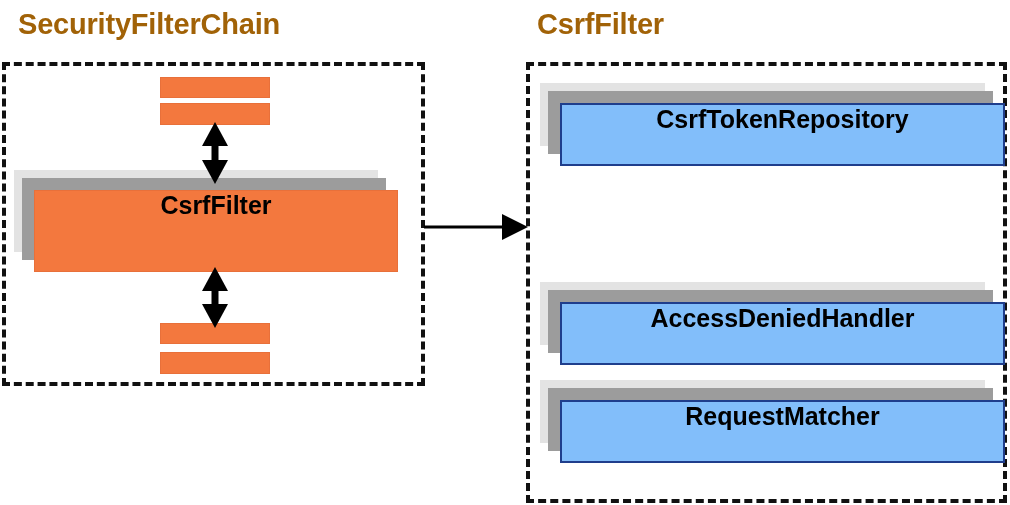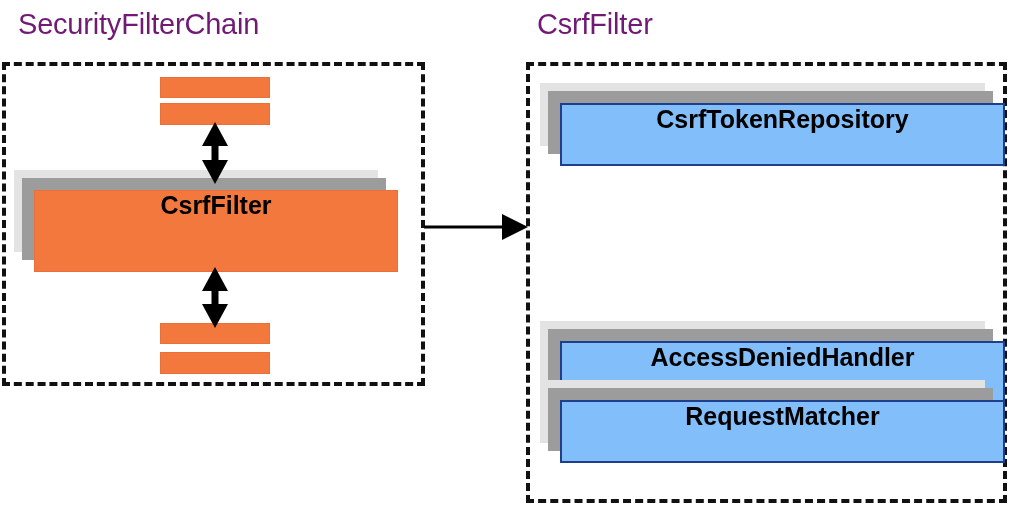--- a/index.html
+++ b/index.html
@@ -15,24 +15,24 @@
     position: relative;
     width: 1010px;
     height: 505px;
     background: #ffffff;
     overflow: hidden;
   }
 
   
   .panel-title {
     position: absolute;
-    font-weight: normal;
+    font-weight: bold;
     font-size: 29px;
     line-height: 34px;
-    color: #701a75;
+    color: #a16207;
     letter-spacing: -0.2px;
     white-space: nowrap;
   }
   #title-left  { left: 18px;  top: 7px; }
   #title-right { left: 537px; top: 7px; }
 
   
   .group-box {
     position: absolute;
     border: 4px dashed #111111;
@@ -133,21 +133,21 @@
 
   <div class="stack" style="left:540px; top:83px; width:445px; height:63px;">
     <div class="shadow-back"></div>
     <div class="shadow-mid"></div>
     <div class="face face-blue">
       <span class="label">CsrfTokenRepository</span>
     </div>
   </div>
 
 
-  <div class="stack" style="left:540px; top:282px; width:445px; height:63px;margin-top:39px;">
+  <div class="stack" style="left:540px; top:282px; width:445px; height:63px;">
     <div class="shadow-back"></div>
     <div class="shadow-mid"></div>
     <div class="face face-blue">
       <span class="label">AccessDeniedHandler</span>
     </div>
   </div>
 
   <div class="stack" style="left:540px; top:380px; width:445px; height:63px;text-decoration:underline;">
     <div class="shadow-back"></div>
     <div class="shadow-mid"></div>

